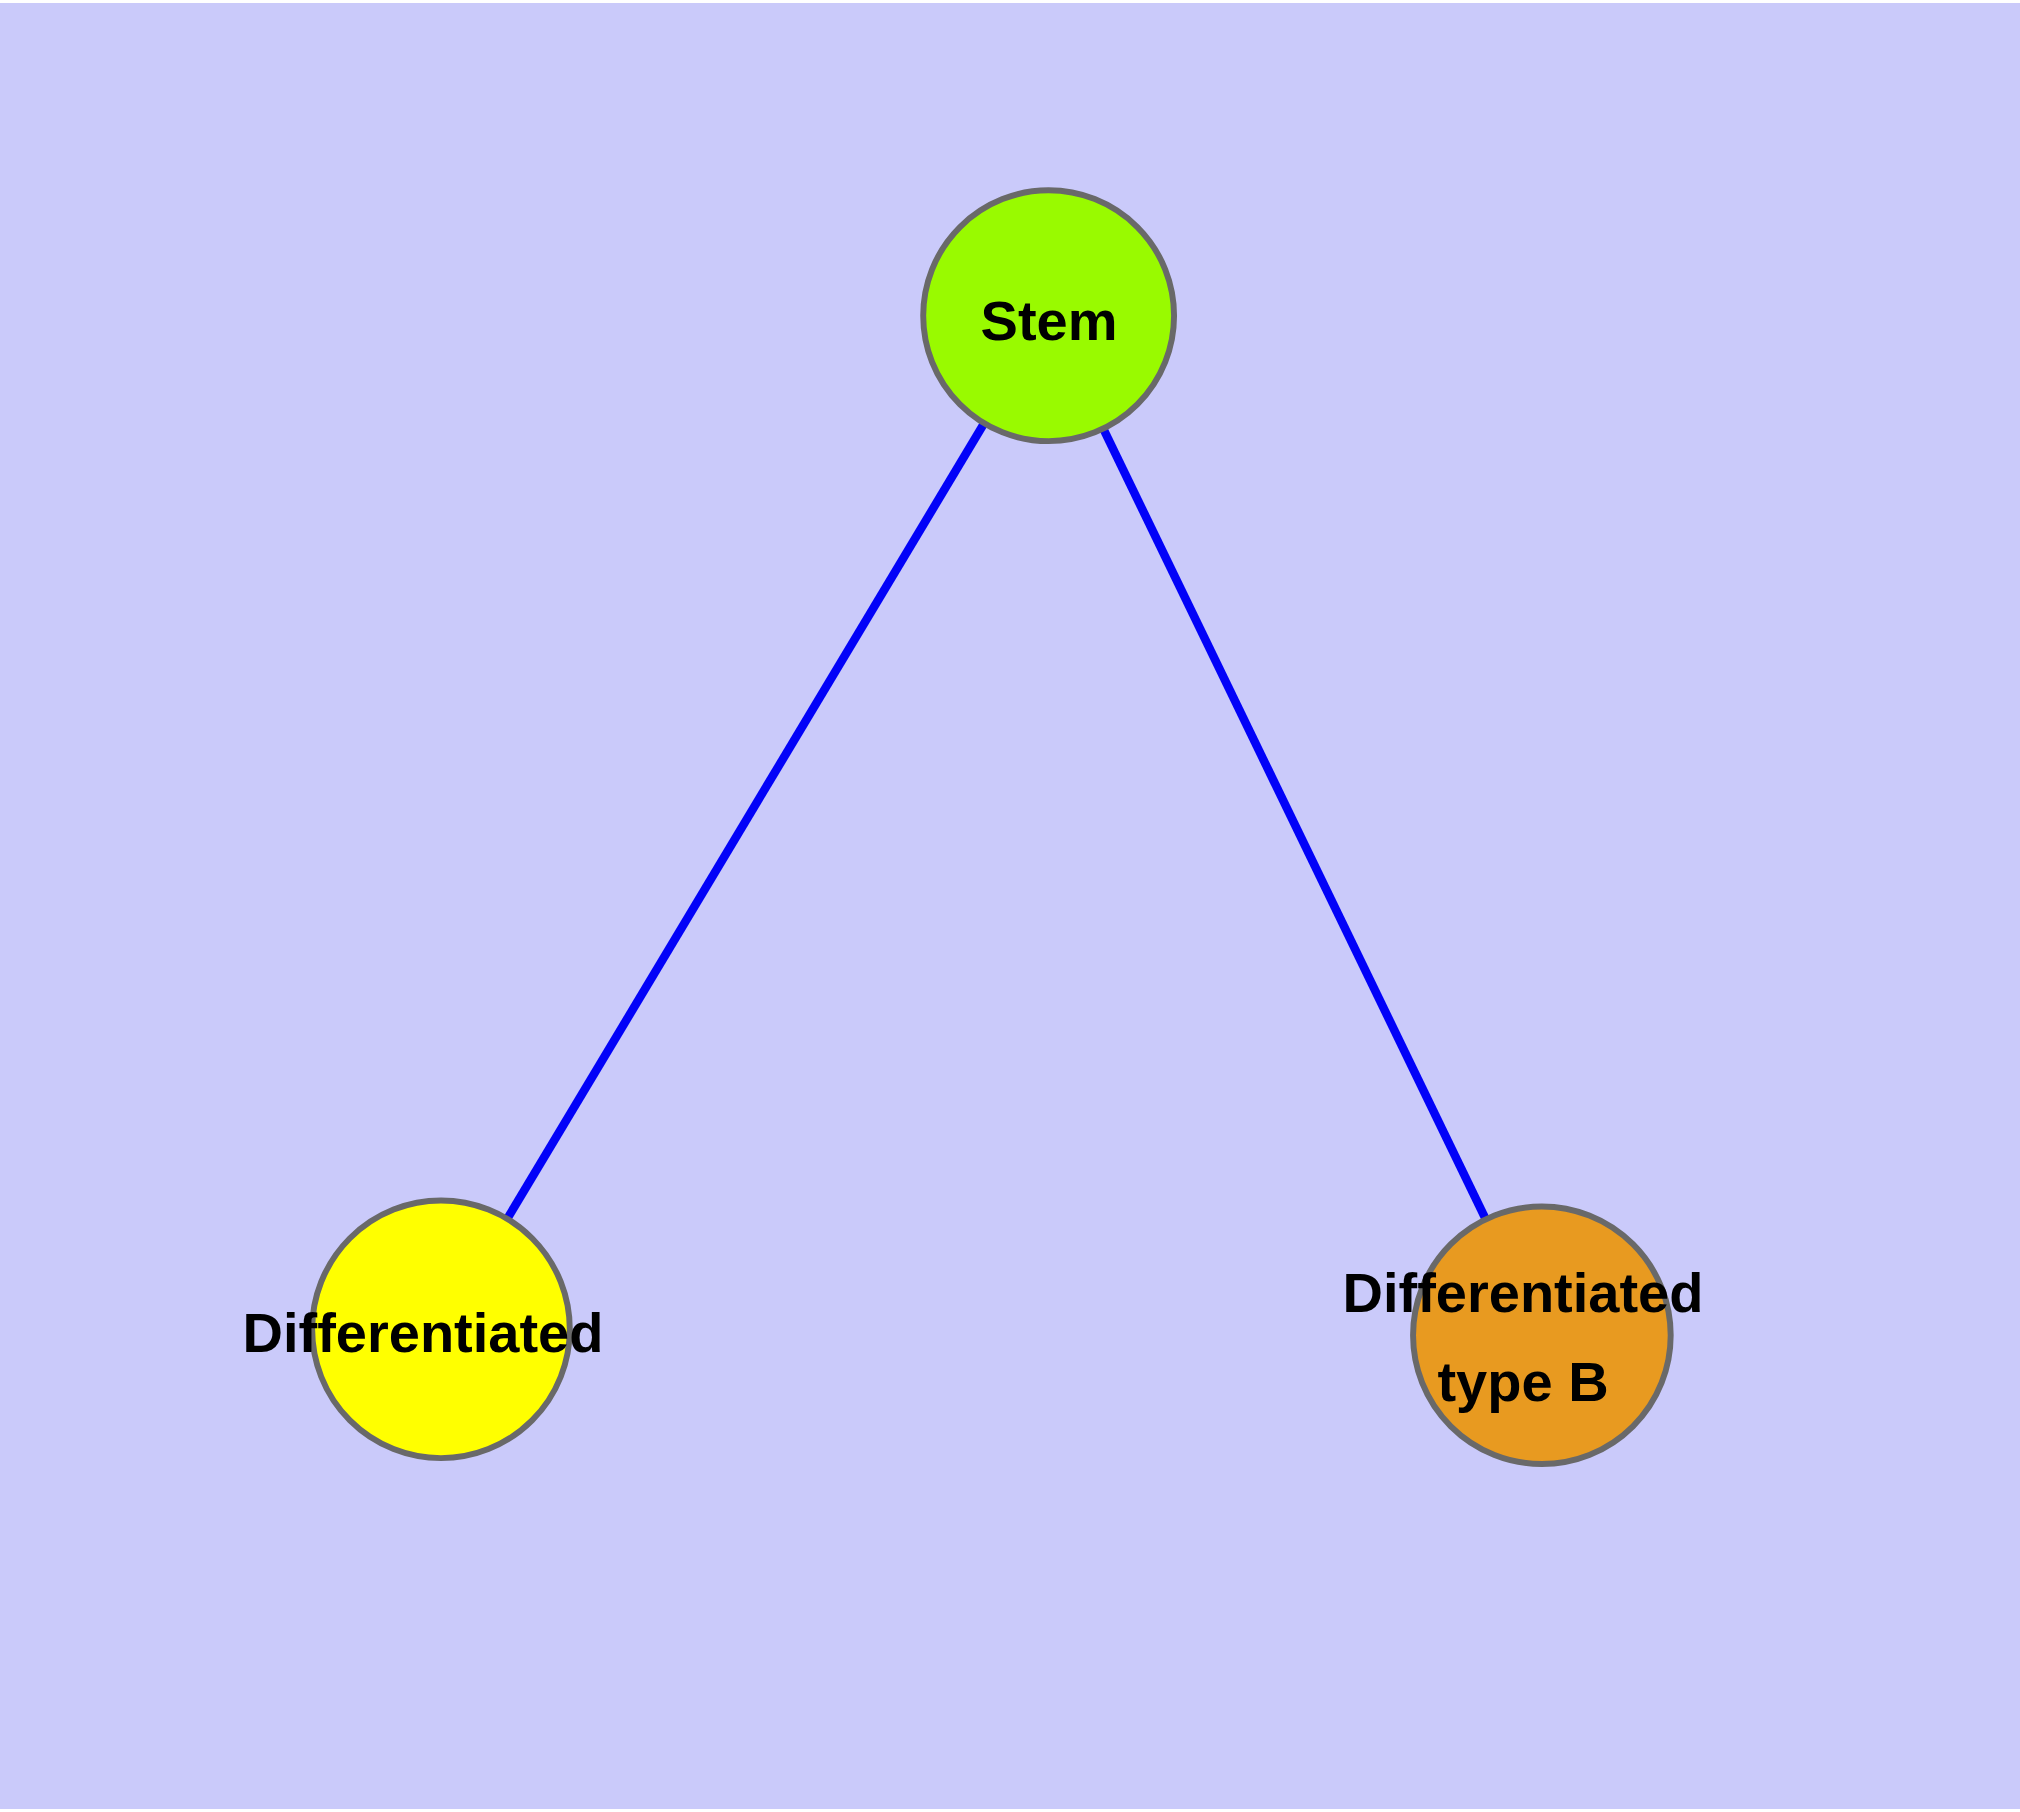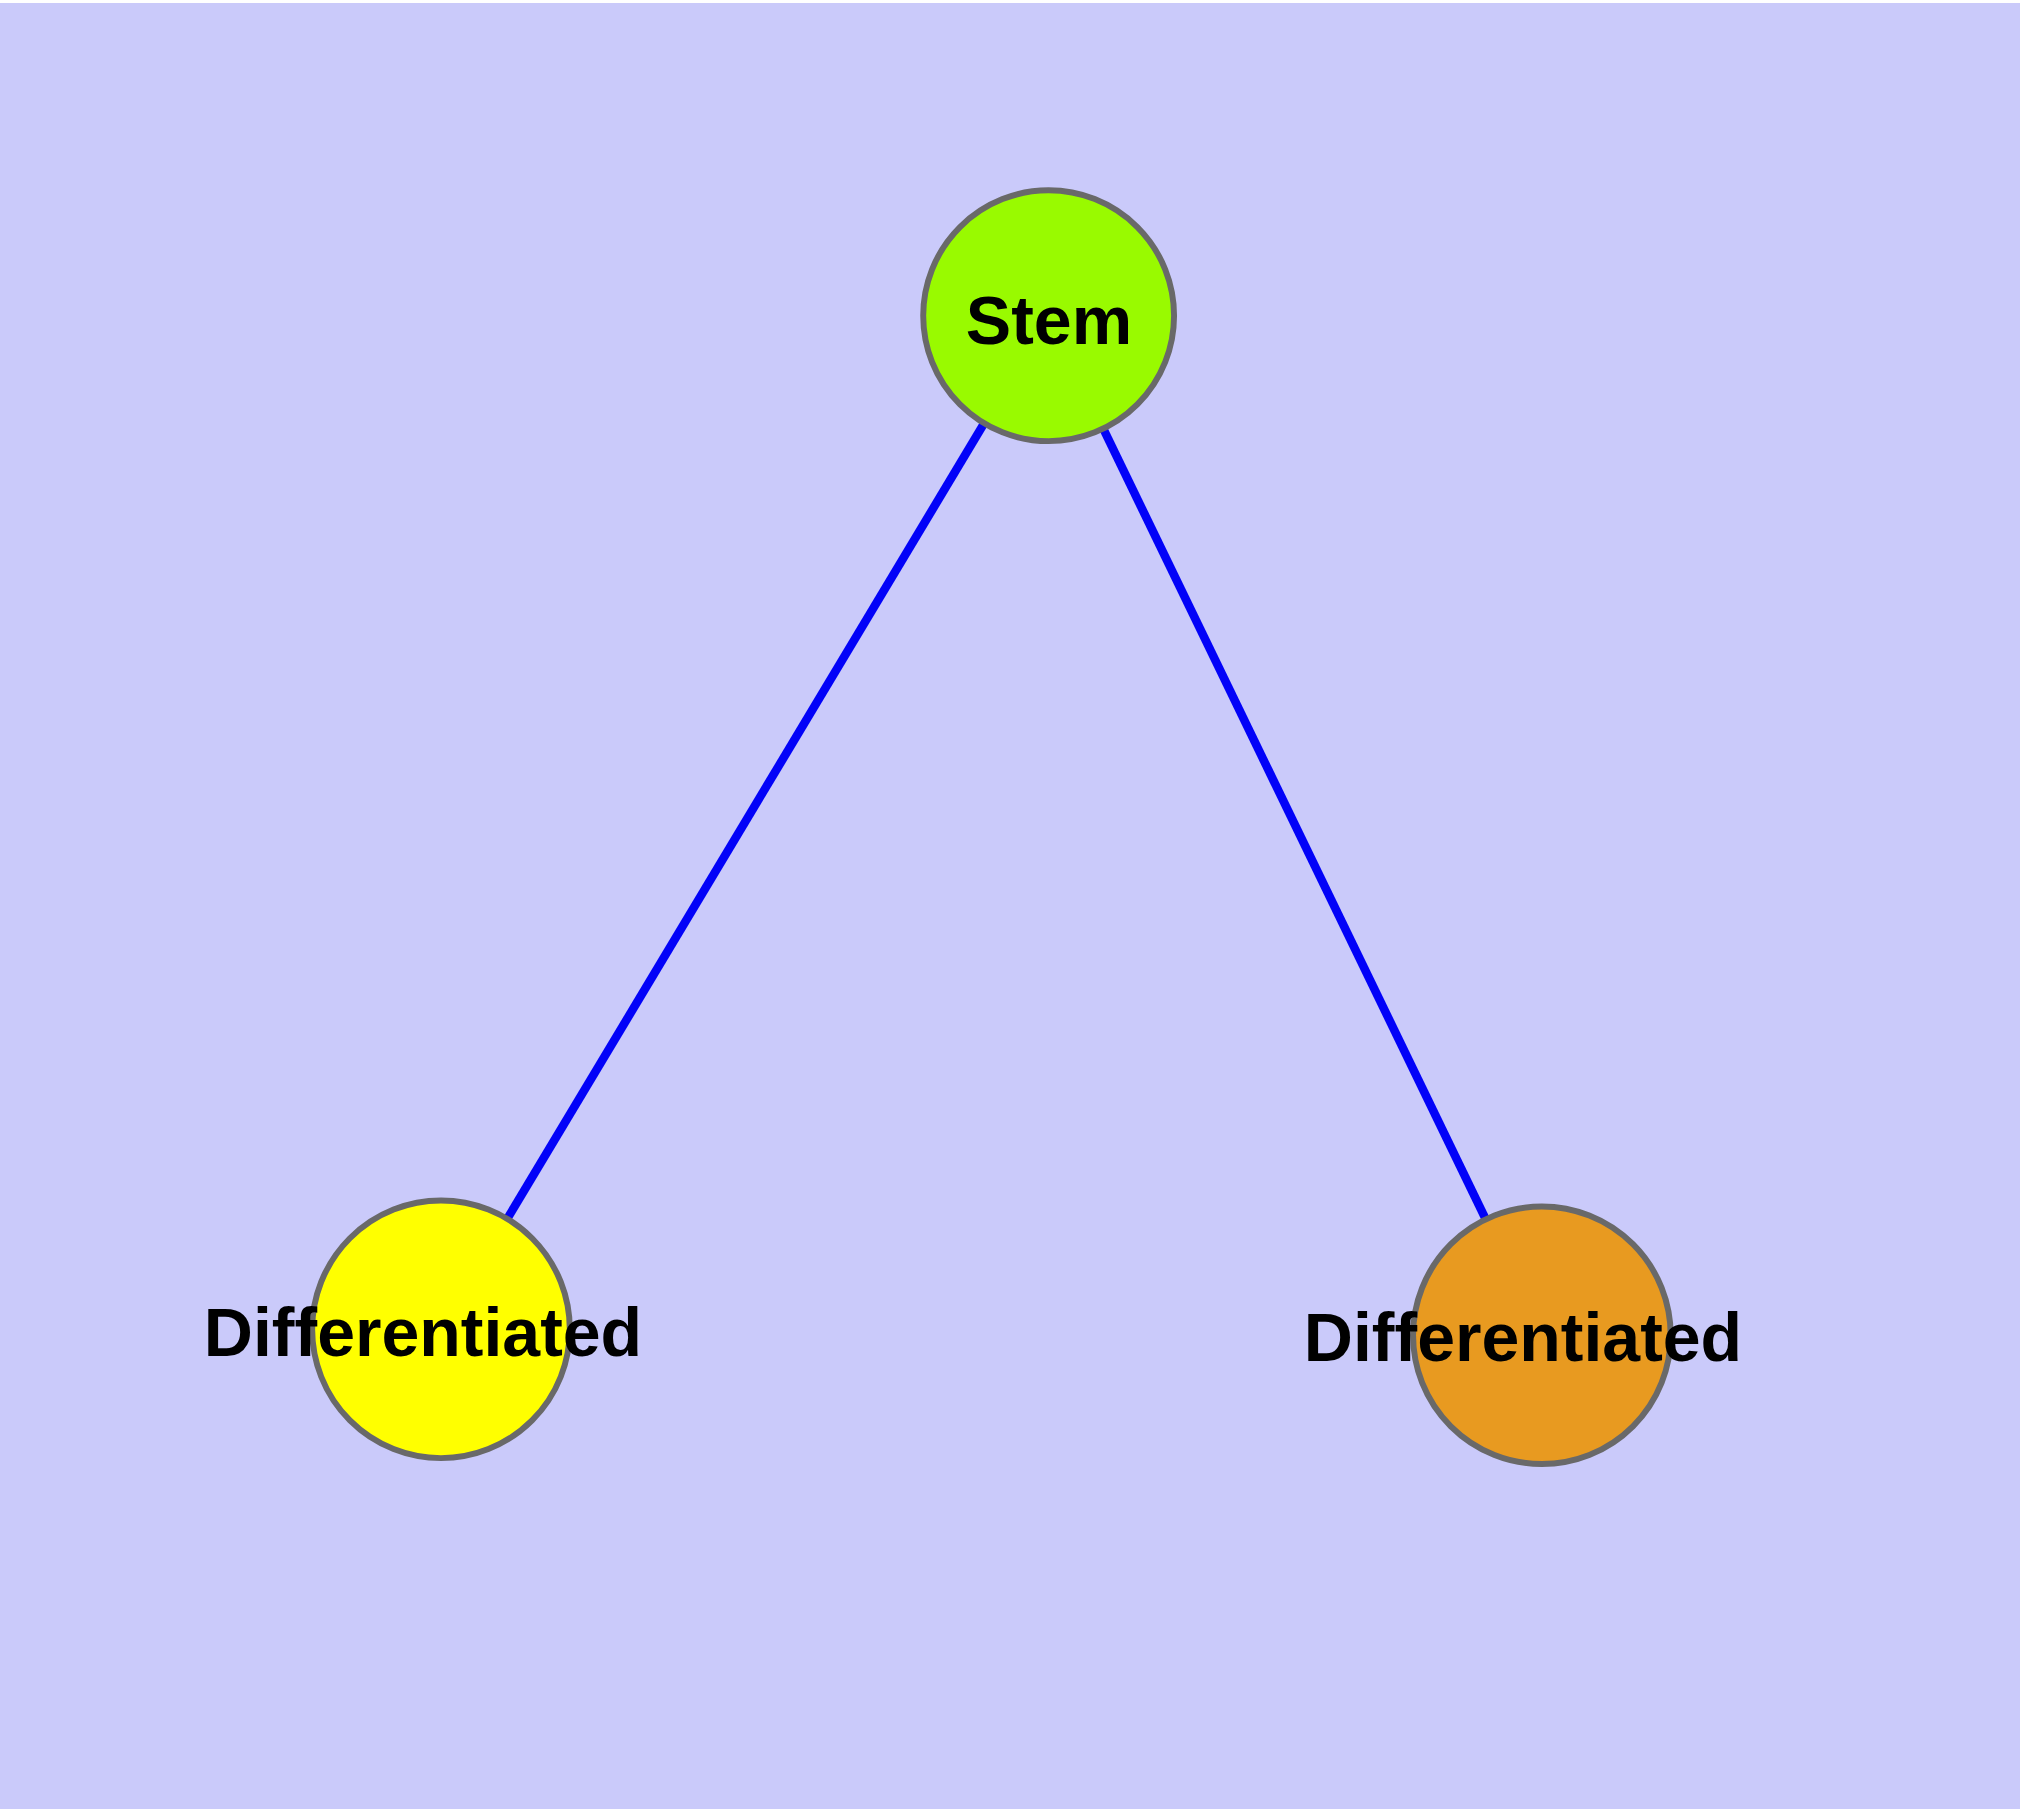--- a/index.html
+++ b/index.html
@@ -32,21 +32,21 @@
   .node-circle {
     stroke: #696969;
     stroke-width: 7px;
   }
   .node-label {
     position: absolute;
     transform: translate(-50%, -50%);
     text-align: center;
     color: #000000;
     font-weight: bold;
-    font-size: 68px;
+    font-size: 56px;
     line-height: 89px;
     white-space: nowrap;
   }
   .label-line {
     display: block;
   }
 </style>
 </head>
 <body>
 
@@ -64,16 +64,17 @@
   <div class="node-label" style="left:1049px; top:317px;">
     <span class="label-line">Stem</span>
   </div>
 
   <div class="node-label" style="left:423px; top:1329px;">
     <span class="label-line">Differentiated</span>
   </div>
 
   <div class="node-label" style="left:1523px; top:1334px;">
     <span class="label-line">Differentiated</span>
+    <span class="label-line">type B</span>
   </div>
 
 </div>
 
 
 </body></html>

